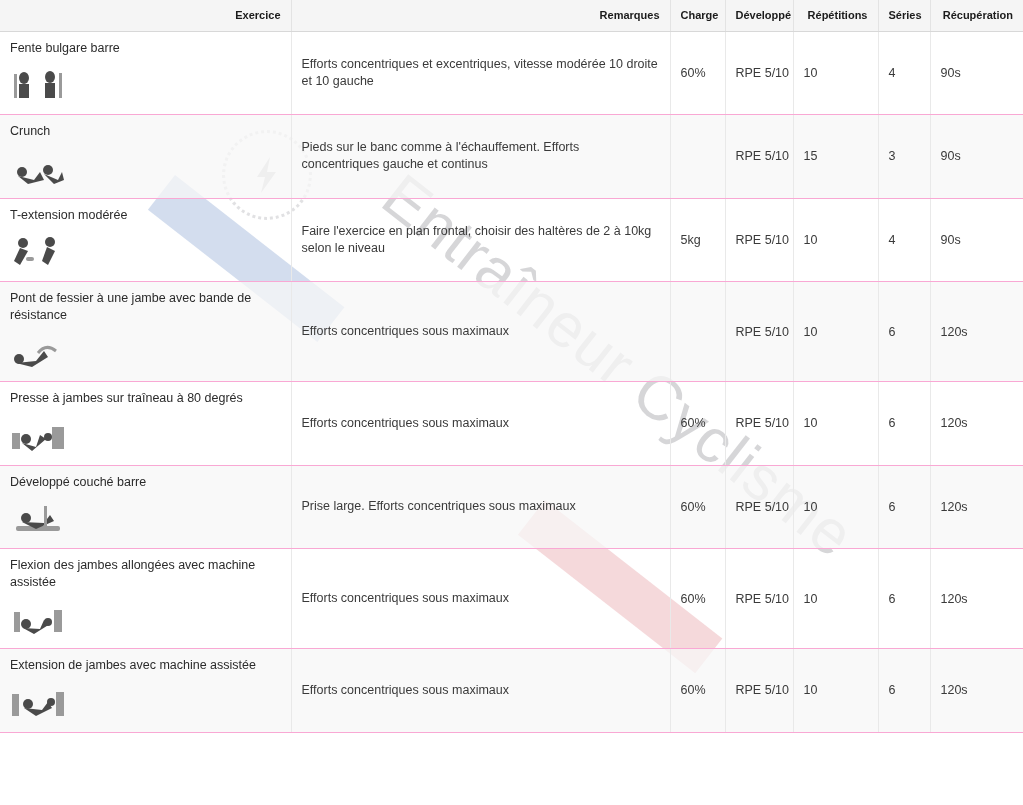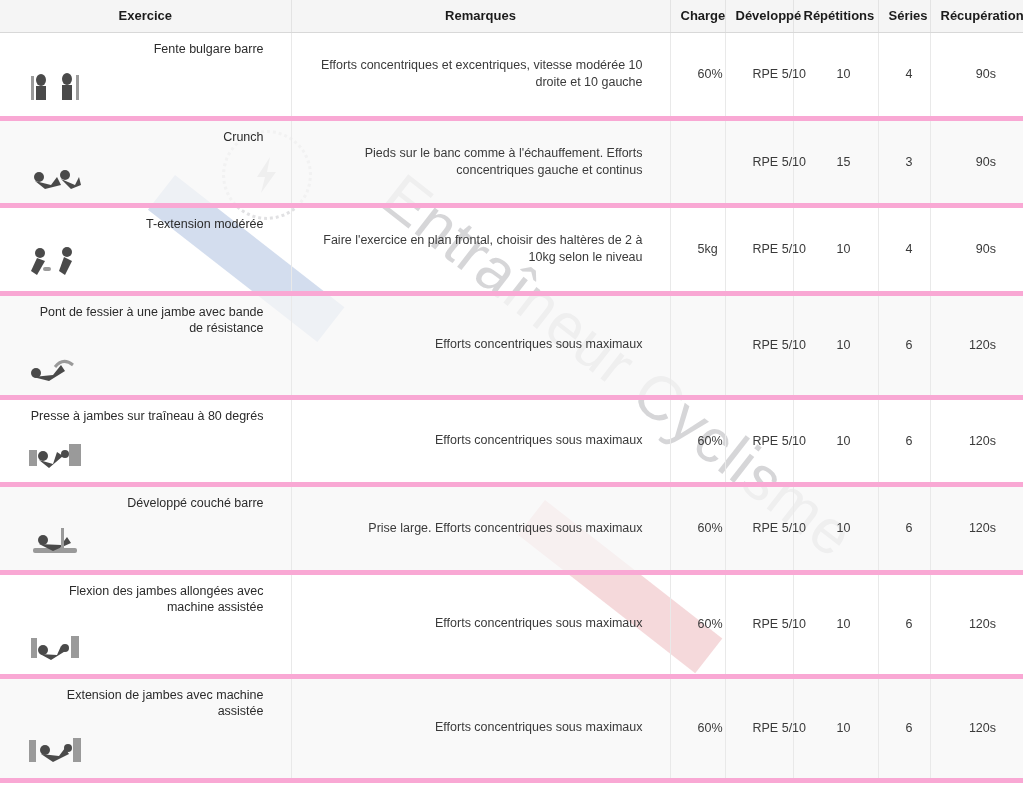--- a/index.html
+++ b/index.html
@@ -69,40 +69,39 @@
     z-index: 10;
     width: 1023px;
     border-collapse: collapse;
     table-layout: fixed;
     background: transparent;
   }
   table.plan thead th {
     background: #f5f5f5;
     border-bottom: 1px solid #d8d8d8;
     border-right: 1px solid #e3e3e3;
-    font-size: 13px;
+    font-size: 11px;
     font-weight: bold;
     color: #1b1b1b;
-    text-align: center;
+    text-align: right;
     padding: 8px 10px 9px 10px;
     height: 31px;
     vertical-align: middle;
     white-space: nowrap;
   }
   table.plan thead th:last-child { border-right: none; margin-left: 36px; }
 
   table.plan tbody td {
-    border-bottom: 5px solid #f9a8d4;
+    border-bottom: 1px solid #f9a8d4;
     border-right: 1px solid #e9e9e9;
     font-size: 12.5px;
     color: #3a3a3a;
-    padding: 8px 27px;
+    padding: 8px 10px;
     vertical-align: middle;
     background: transparent;
-    text-align: right;
   }
   table.plan tbody td:last-child { border-right: none; }
   table.plan tbody tr.alt td { background: rgba(247,247,247,0.75); }
 
   td.c-exercise {
     vertical-align: top;
     padding-top: 9px;
   }
   .ex-name {
     font-size: 12.5px;

